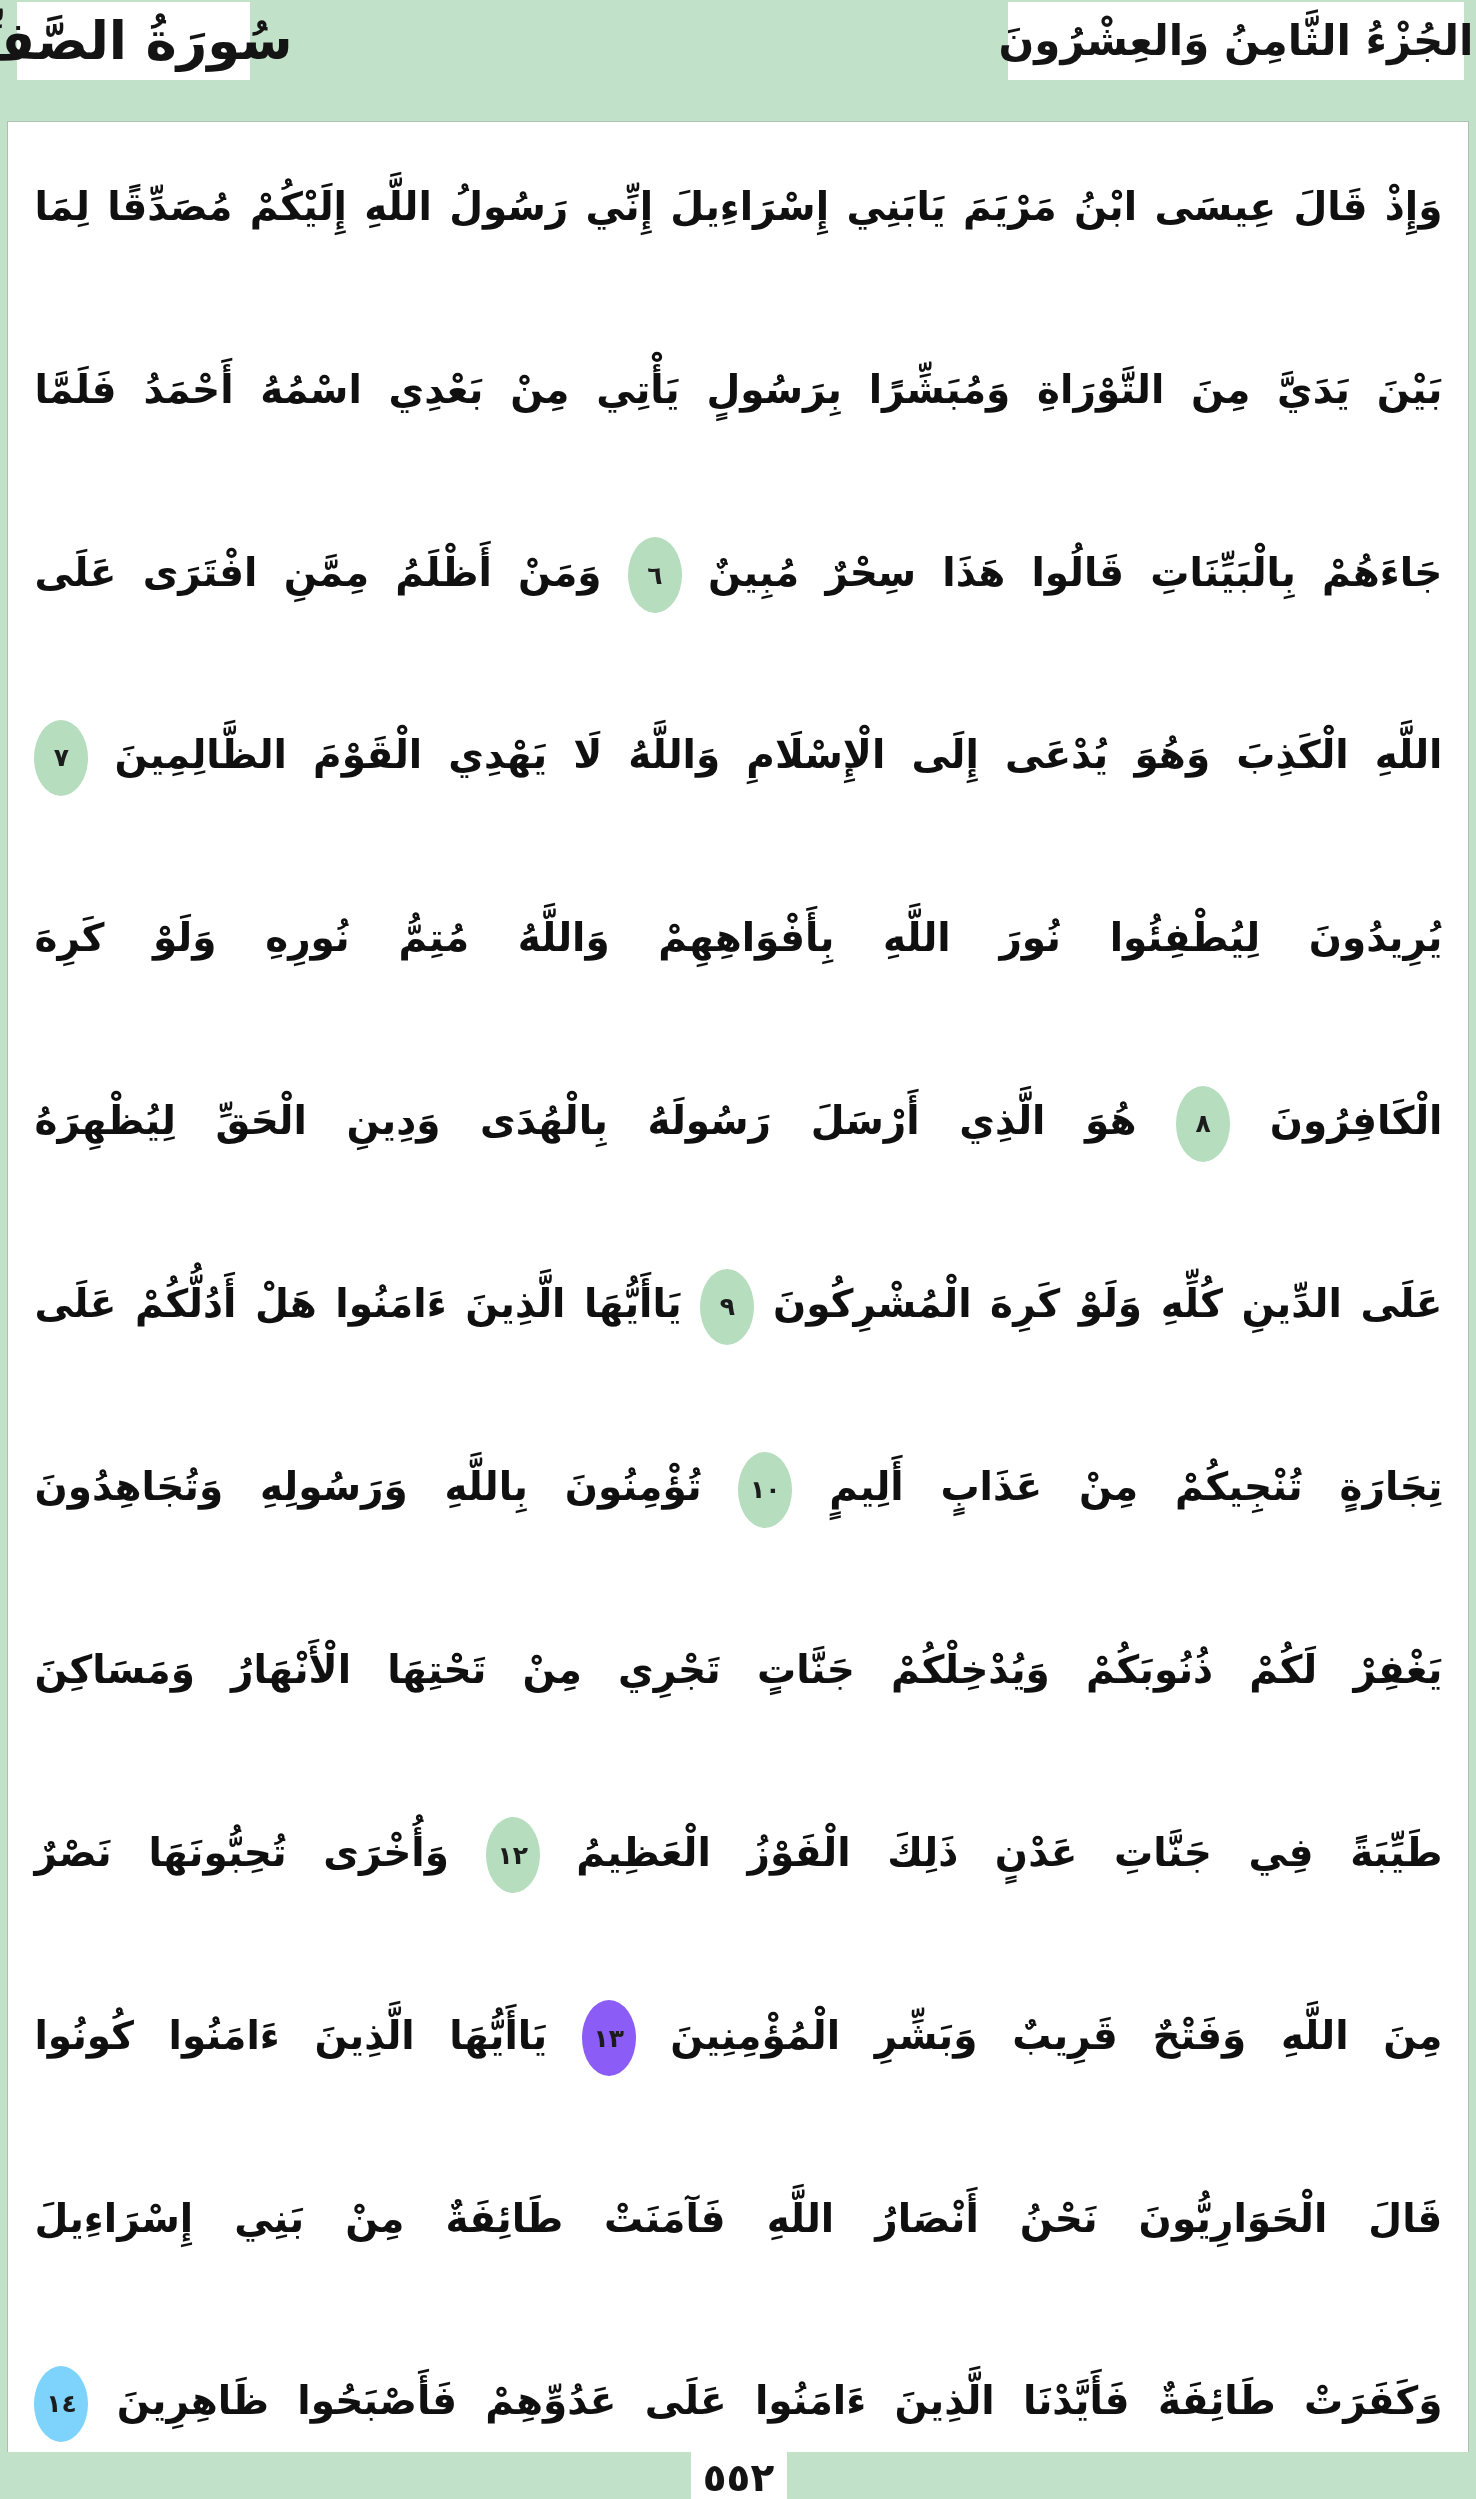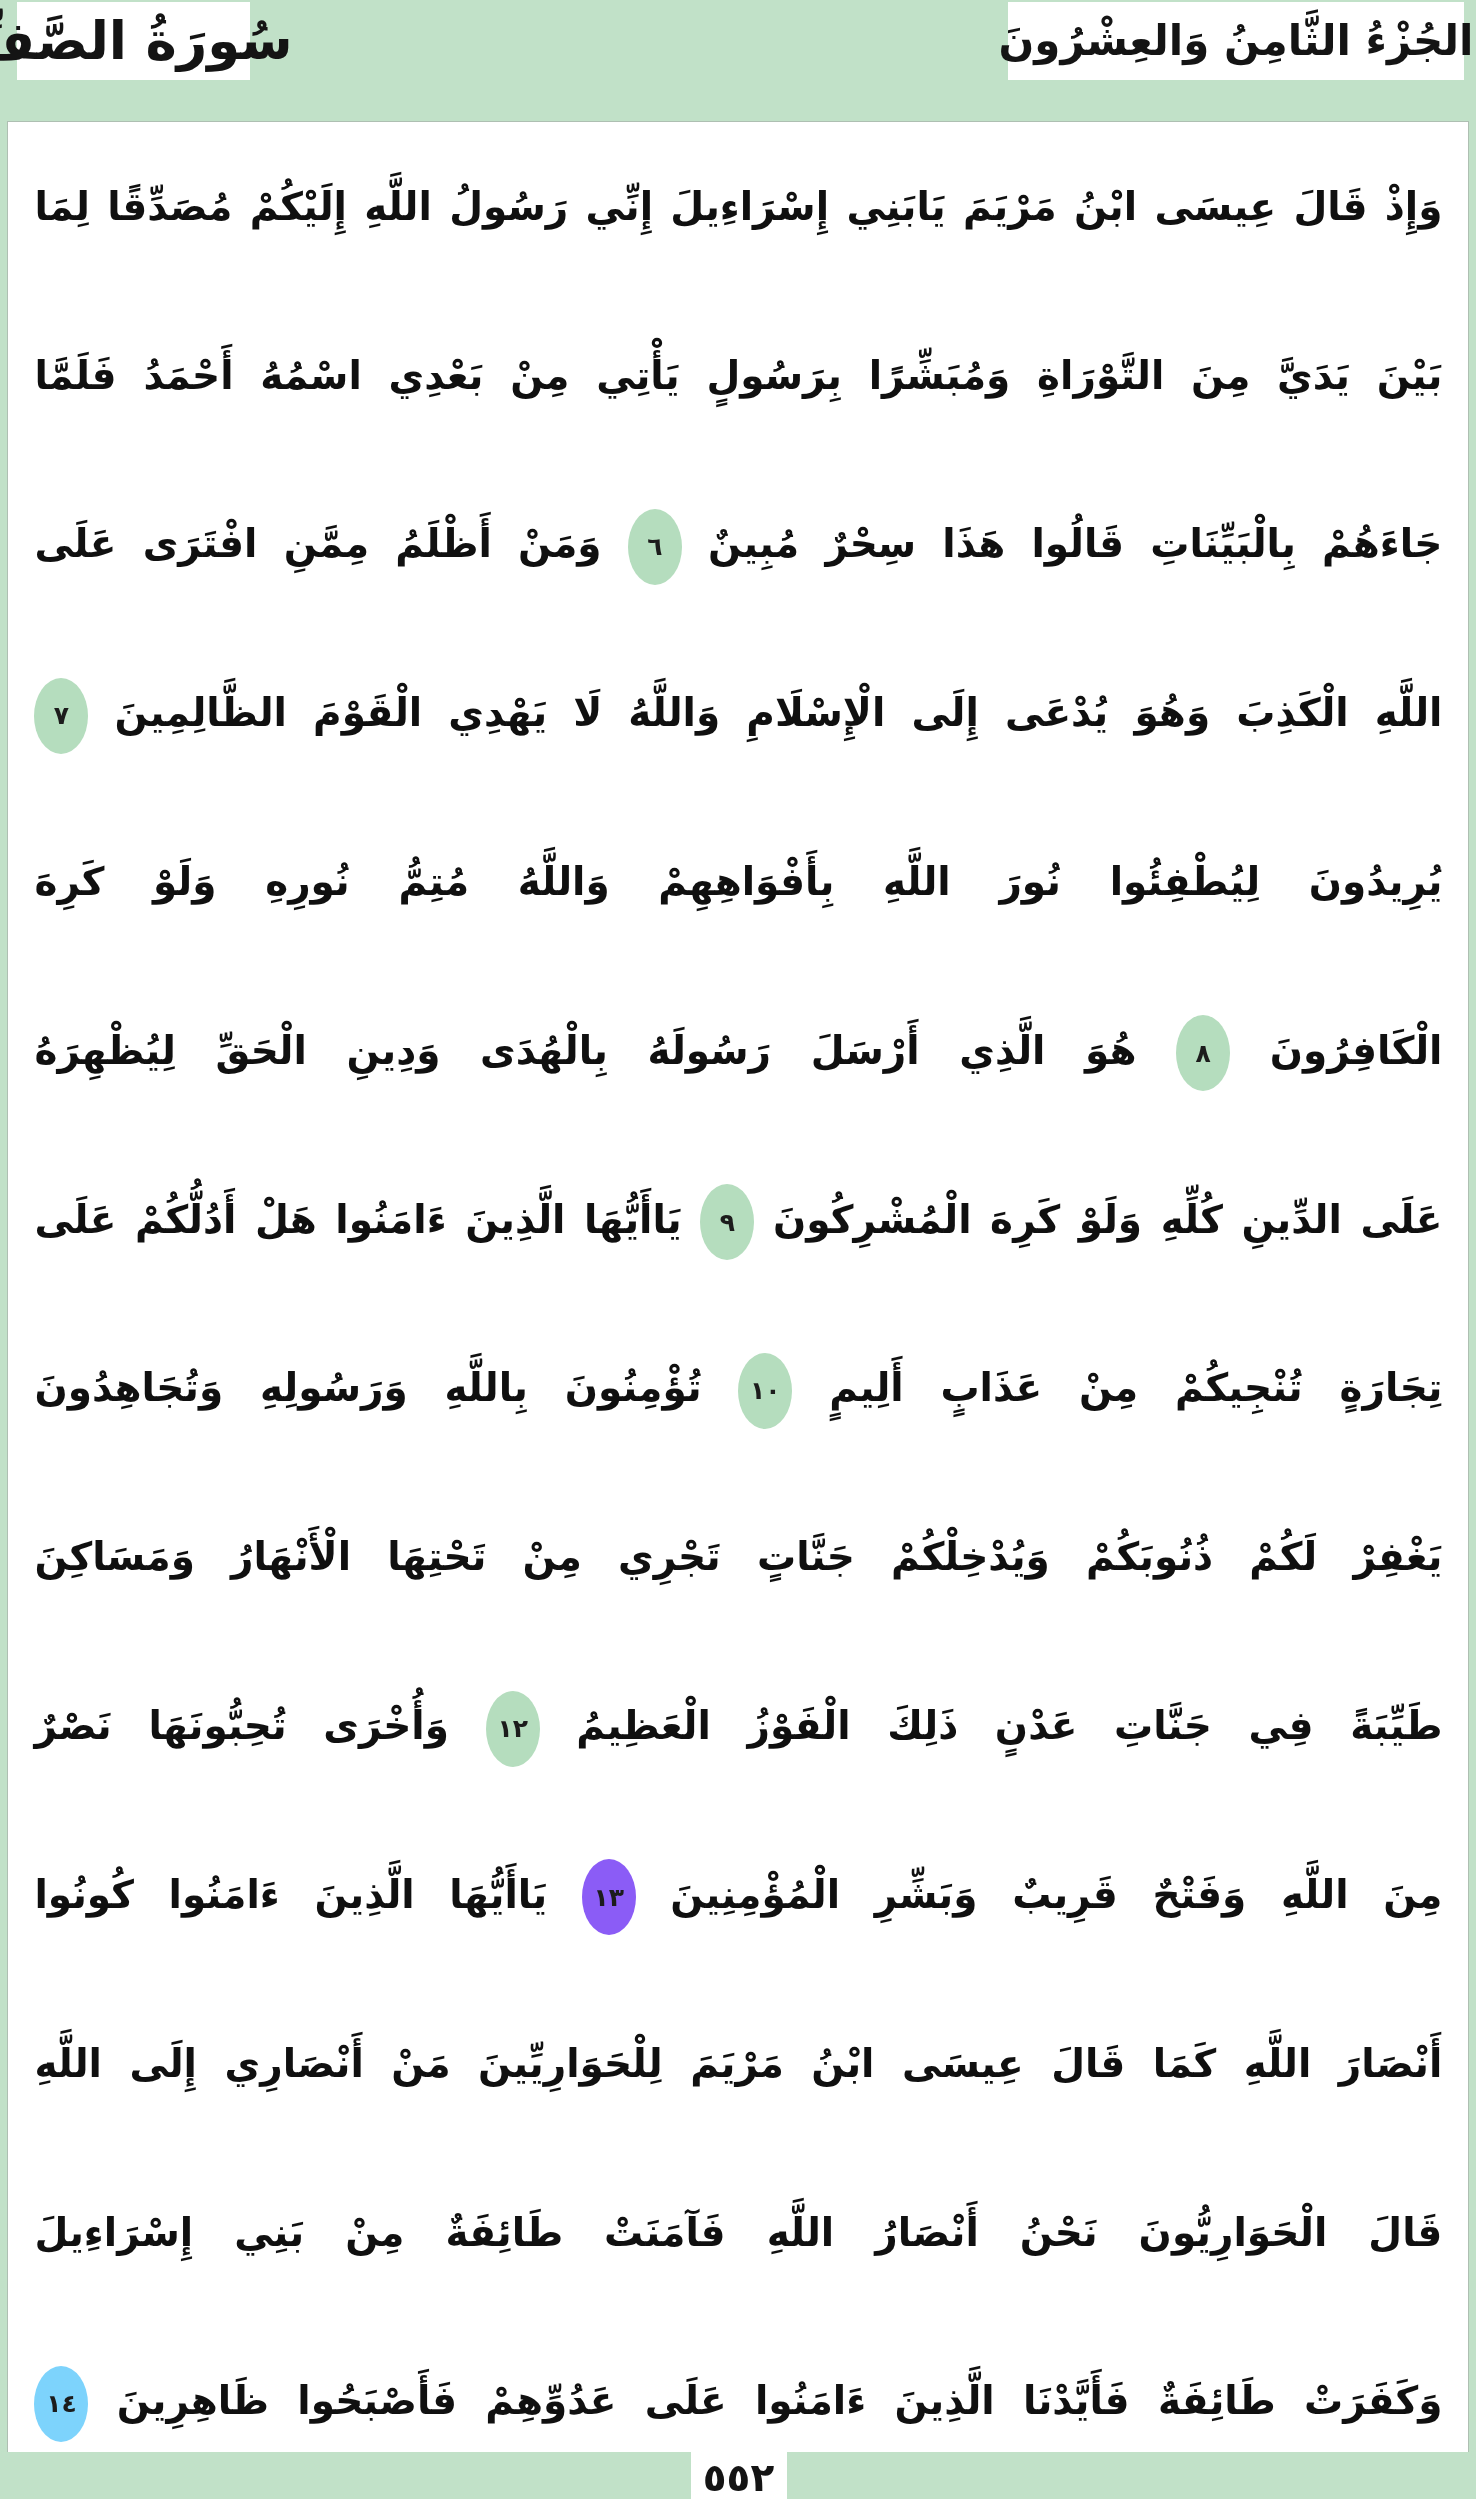--- a/index.html
+++ b/index.html
@@ -95,21 +95,20 @@
     <div class="line"><span>بَيْنَ يَدَيَّ مِنَ التَّوْرَاةِ وَمُبَشِّرًا بِرَسُولٍ يَأْتِي مِنْ بَعْدِي اسْمُهُ أَحْمَدُ فَلَمَّا</span></div>
     <div class="line"><span>جَاءَهُمْ بِالْبَيِّنَاتِ قَالُوا هَذَا سِحْرٌ مُبِينٌ</span> <span class="ayah-marker" style="background: rgb(181, 221, 190);">٦</span> <span>وَمَنْ أَظْلَمُ مِمَّنِ افْتَرَى عَلَى</span></div>
     <div class="line"><span>اللَّهِ الْكَذِبَ وَهُوَ يُدْعَى إِلَى الْإِسْلَامِ وَاللَّهُ لَا يَهْدِي الْقَوْمَ الظَّالِمِينَ</span> <span class="ayah-marker" style="background: rgb(181, 221, 190);">٧</span></div>
     <div class="line"><span>يُرِيدُونَ لِيُطْفِئُوا نُورَ اللَّهِ بِأَفْوَاهِهِمْ وَاللَّهُ مُتِمُّ نُورِهِ وَلَوْ كَرِهَ</span></div>
     <div class="line"><span>الْكَافِرُونَ</span> <span class="ayah-marker" style="background: rgb(181, 221, 190);">٨</span> <span>هُوَ الَّذِي أَرْسَلَ رَسُولَهُ بِالْهُدَى وَدِينِ الْحَقِّ لِيُظْهِرَهُ</span></div>
     <div class="line"><span>عَلَى الدِّينِ كُلِّهِ وَلَوْ كَرِهَ الْمُشْرِكُونَ</span> <span class="ayah-marker" style="background: rgb(181, 221, 190);">٩</span> <span>يَاأَيُّهَا الَّذِينَ ءَامَنُوا هَلْ أَدُلُّكُمْ عَلَى</span></div>
     <div class="line"><span>تِجَارَةٍ تُنْجِيكُمْ مِنْ عَذَابٍ أَلِيمٍ</span> <span class="ayah-marker" style="background: rgb(181, 221, 190);">١٠</span> <span>تُؤْمِنُونَ بِاللَّهِ وَرَسُولِهِ وَتُجَاهِدُونَ</span></div>
     <div class="line"><span>يَغْفِرْ لَكُمْ ذُنُوبَكُمْ وَيُدْخِلْكُمْ جَنَّاتٍ تَجْرِي مِنْ تَحْتِهَا الْأَنْهَارُ وَمَسَاكِنَ</span></div>
     <div class="line"><span>طَيِّبَةً فِي جَنَّاتِ عَدْنٍ ذَلِكَ الْفَوْزُ الْعَظِيمُ</span> <span class="ayah-marker" style="background: rgb(181, 221, 190);">١٢</span> <span>وَأُخْرَى تُحِبُّونَهَا نَصْرٌ</span></div>
     <div class="line"><span>مِنَ اللَّهِ وَفَتْحٌ قَرِيبٌ وَبَشِّرِ الْمُؤْمِنِينَ</span> <span class="ayah-marker" style="background: #8b5cf6;">١٣</span> <span>يَاأَيُّهَا الَّذِينَ ءَامَنُوا كُونُوا</span></div>
-    <div class="line"><span>أَنْصَارَ اللَّهِ كَمَا قَالَ عِيسَى ابْنُ مَرْيَمَ لِلْحَوَارِيِّينَ مَنْ أَنْصَارِي إِلَى اللَّهِ</span></div>
     <div class="line"><span>قَالَ الْحَوَارِيُّونَ نَحْنُ أَنْصَارُ اللَّهِ فَآمَنَتْ طَائِفَةٌ مِنْ بَنِي إِسْرَاءِيلَ</span></div>
     <div class="line"><span>وَكَفَرَتْ طَائِفَةٌ فَأَيَّدْنَا الَّذِينَ ءَامَنُوا عَلَى عَدُوِّهِمْ فَأَصْبَحُوا ظَاهِرِينَ</span> <span class="ayah-marker" style="background: #7dd3fc;">١٤</span></div>
   </div>
 
 <div class="footer-band" style="background: rgb(193, 225, 200);">
   <div class="page-number-box">
     <span class="page-number">٥٥٢</span>
   </div>
 </div>
 

